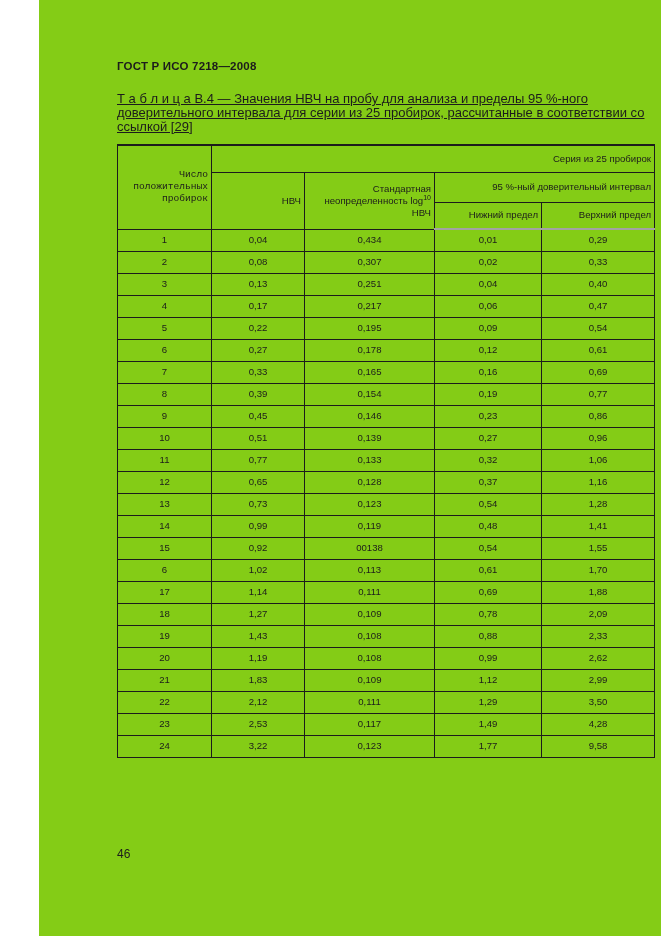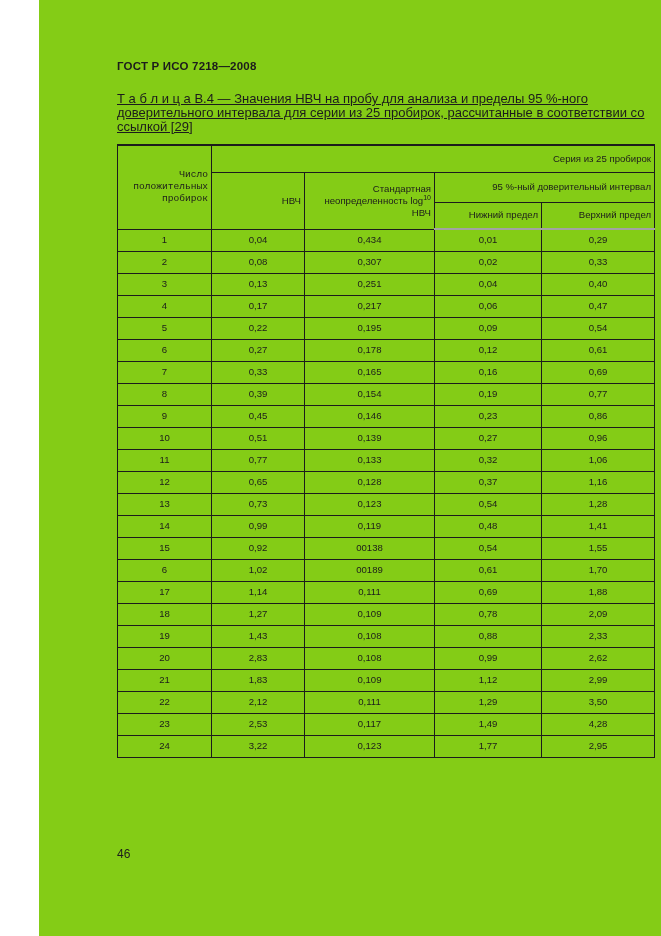--- a/index.html
+++ b/index.html
@@ -200,21 +200,21 @@
           <tr>
             <td>15</td>
             <td>0,92</td>
             <td>00138</td>
             <td>0,54</td>
             <td>1,55</td>
           </tr>
           <tr>
             <td>6</td>
             <td>1,02</td>
-            <td>00189</td>
+            <td>0,113</td>
             <td>0,61</td>
             <td>1,70</td>
           </tr>
           <tr>
             <td>17</td>
             <td>1,14</td>
             <td>0,111</td>
             <td>0,69</td>
             <td>1,88</td>
           </tr>
@@ -227,21 +227,21 @@
           </tr>
           <tr>
             <td>19</td>
             <td>1,43</td>
             <td>0,108</td>
             <td>0,88</td>
             <td>2,33</td>
           </tr>
           <tr>
             <td>20</td>
-            <td>2,83</td>
+            <td>1,19</td>
             <td>0,108</td>
             <td>0,99</td>
             <td>2,62</td>
           </tr>
           <tr>
             <td>21</td>
             <td>1,83</td>
             <td>0,109</td>
             <td>1,12</td>
             <td>2,99</td>
@@ -258,21 +258,21 @@
             <td>2,53</td>
             <td>0,117</td>
             <td>1,49</td>
             <td>4,28</td>
           </tr>
           <tr>
             <td>24</td>
             <td>3,22</td>
             <td>0,123</td>
             <td>1,77</td>
-            <td>2,95</td>
+            <td>9,58</td>
           </tr>
         </tbody>
     </table>
 
   </div>
 
   <div class="page-number">46</div>
 </div>
 
 </body></html>

